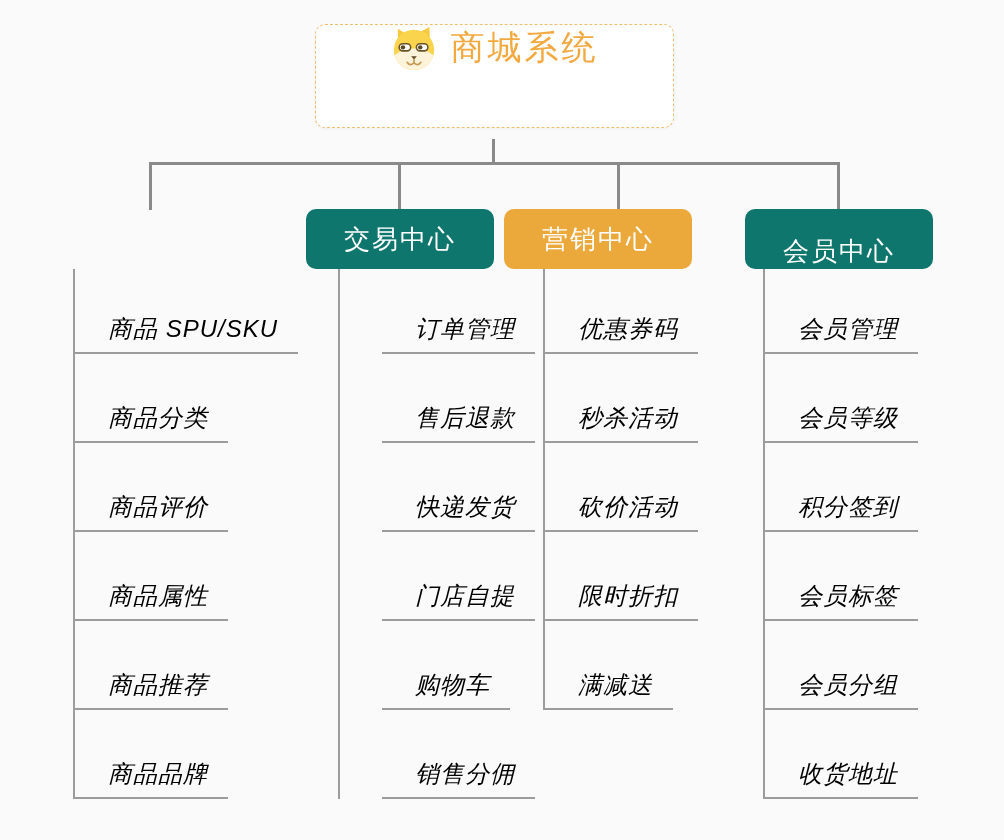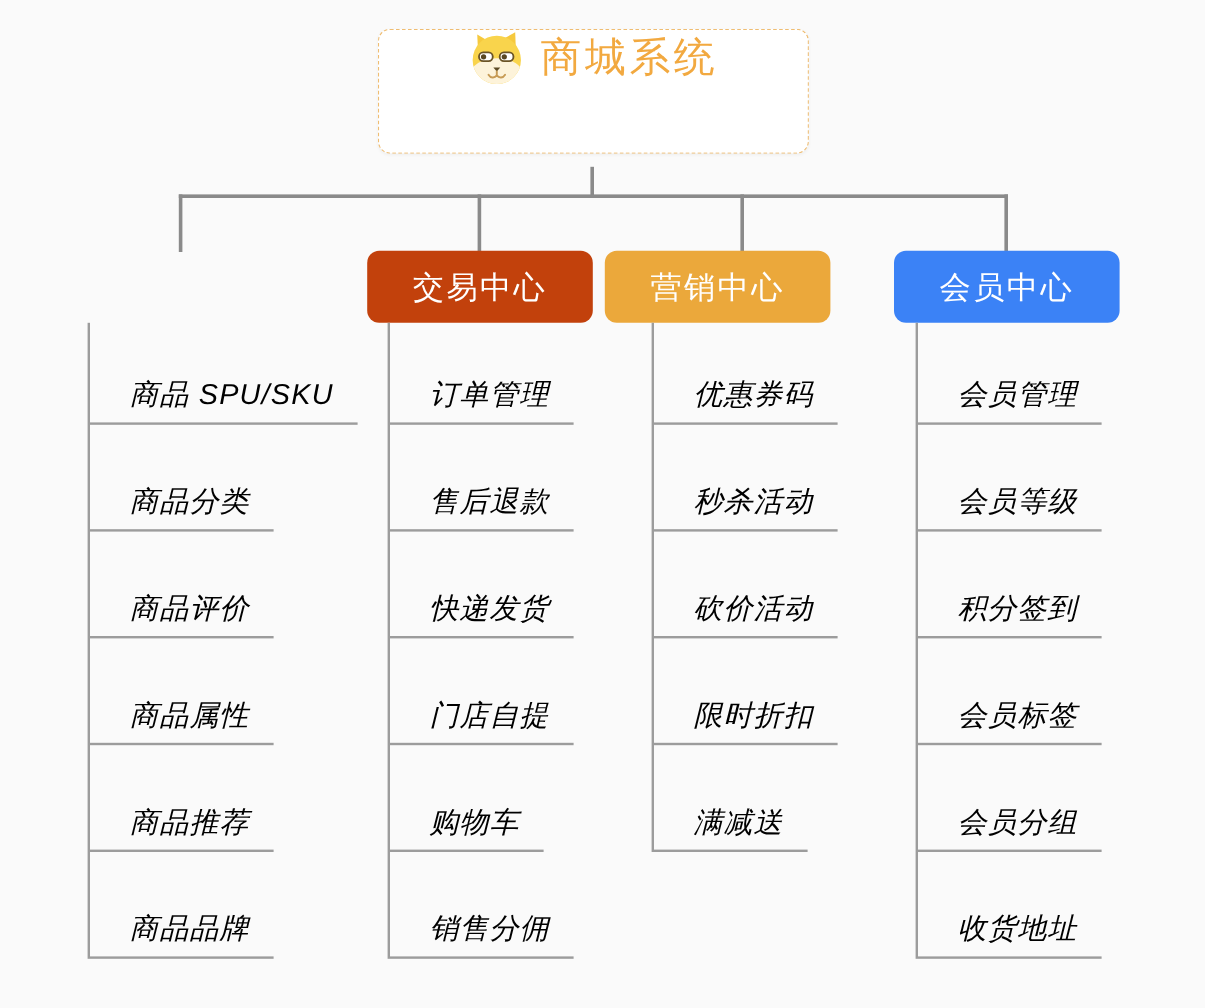--- a/index.html
+++ b/index.html
@@ -74,21 +74,21 @@
   .bh-2 { left: 504px; }
   .bh-3 { left: 745px; }
 
   
   .branch-col {
     position: absolute;
     top: 269px;
     border-left: 2px solid #9c9c9c;
   }
   .col-0 { left: 73px; }
-  .col-1 { left: 323px; }
+  .col-1 { left: 338px; padding-left: 42px; }
   .col-2 { left: 543px; }
   .col-3 { left: 763px; }
 
   .leaf-node {
     display: flex;
     align-items: flex-end;
     box-sizing: border-box;
     height: 89px;
     width: max-content;
     min-width: 120px;
@@ -136,27 +136,27 @@
       <circle cx="12.5" cy="23.3" r="2.3" fill="#594722"></circle>
       <circle cx="30.5" cy="23.3" r="2.3" fill="#594722"></circle>
 
       <path d="M21 32.5 h6 l-3 3.6 z" fill="#5d4a23"></path>
 
       <path d="M24 36 v3.5 m0 0 c-2 2.6 -5.4 2.4 -7.2 -0.6 m7.2 0.6 c2 2.6 5.4 2.4 7.2 -0.6" stroke="#c79b55" fill="none" stroke-width="1.7" stroke-linecap="round"></path>
     </svg>
     <span class="root-title">商城系统</span>
   </div>
 
-  <div class="branch-header bh-1" style="background: #c2410c;">
+  <div class="branch-header bh-1" style="background: #0f766e;">
     <span>交易中心</span>
   </div>
   <div class="branch-header bh-2" style="background: rgb(235, 168, 59);">
     <span>营销中心</span>
   </div>
-  <div class="branch-header bh-3" style="background: #3b82f6;">
+  <div class="branch-header bh-3" style="background: #0f766e; align-items: flex-end;">
     <span>会员中心</span>
   </div>
 
   <div class="branch-col col-0">
     <div class="leaf-node">商品 SPU/SKU</div>
     <div class="leaf-node">商品分类</div>
     <div class="leaf-node">商品评价</div>
     <div class="leaf-node">商品属性</div>
     <div class="leaf-node">商品推荐</div>
     <div class="leaf-node">商品品牌</div>

